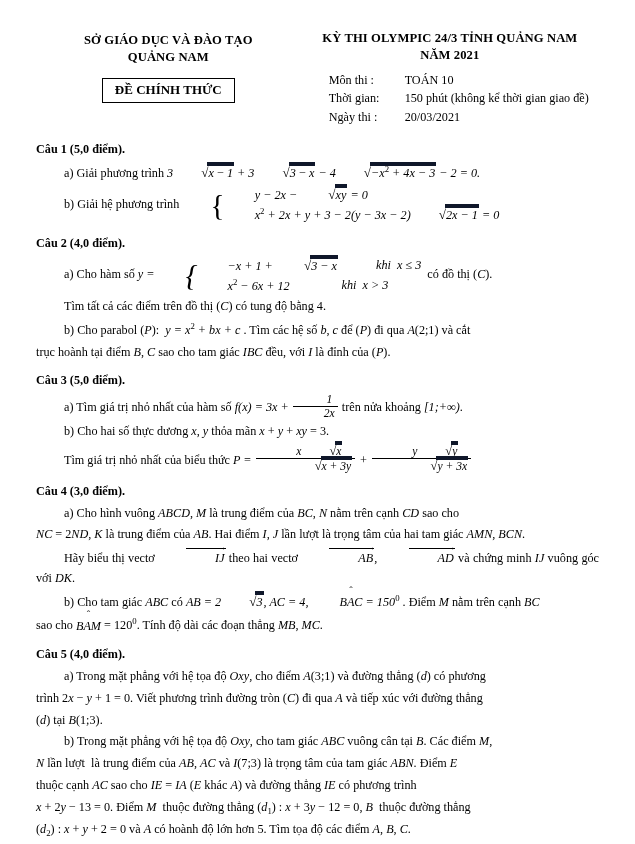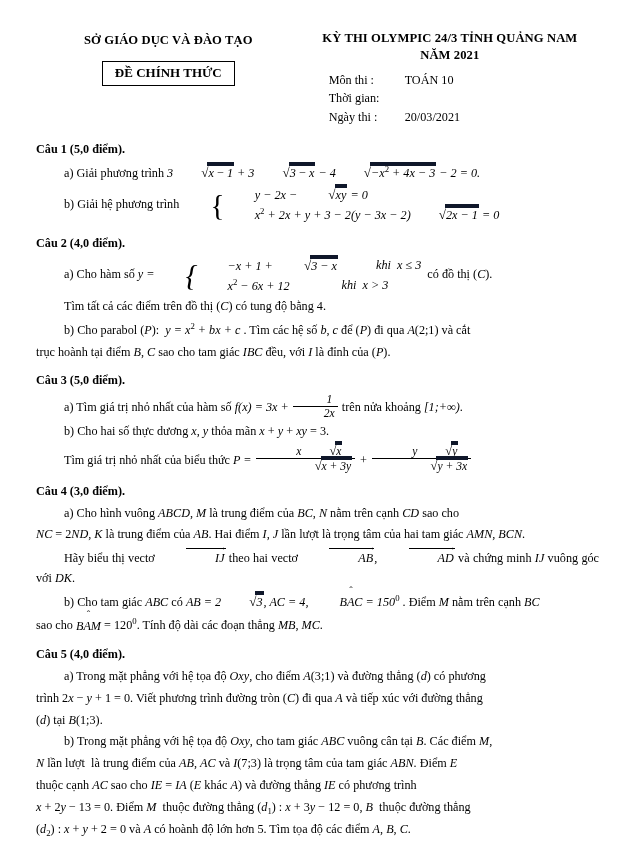--- a/index.html
+++ b/index.html
@@ -172,33 +172,38 @@
   .case-rows .case-row > .cond { padding-left: 10px; }
 </style>
 </head>
 <body>
 
 <div class="page">
 
   <div class="header">
     <div class="header-left">
       <div class="hdr-bold">SỞ GIÁO DỤC VÀ ĐÀO TẠO</div>
+      <div class="hdr-bold">QUẢNG NAM</div>
       <div class="official-box">ĐỀ CHÍNH THỨC</div>
     </div>
     <div class="header-right">
       <div class="hdr-bold">KỲ THI OLYMPIC 24/3 TỈNH QUẢNG NAM</div>
       <div class="hdr-bold">NĂM 2021</div>
 
       <div class="meta">
         <div class="meta-row">
           <span class="meta-label">Môn thi :</span>
           <span class="meta-value">TOÁN 10</span>
         </div>
         <div class="meta-row">
           <span class="meta-label">Thời gian:</span>
+          <span>
+            <span class="meta-value">150 phút</span>
+            <span class="note">(không kể thời gian giao đề)</span>
+          </span>
         </div>
         <div class="meta-row">
           <span class="meta-label">Ngày thi :</span>
           <span class="meta-value">20/03/2021</span>
         </div>
       </div>
     </div>
   </div>
 
   <div class="body">

